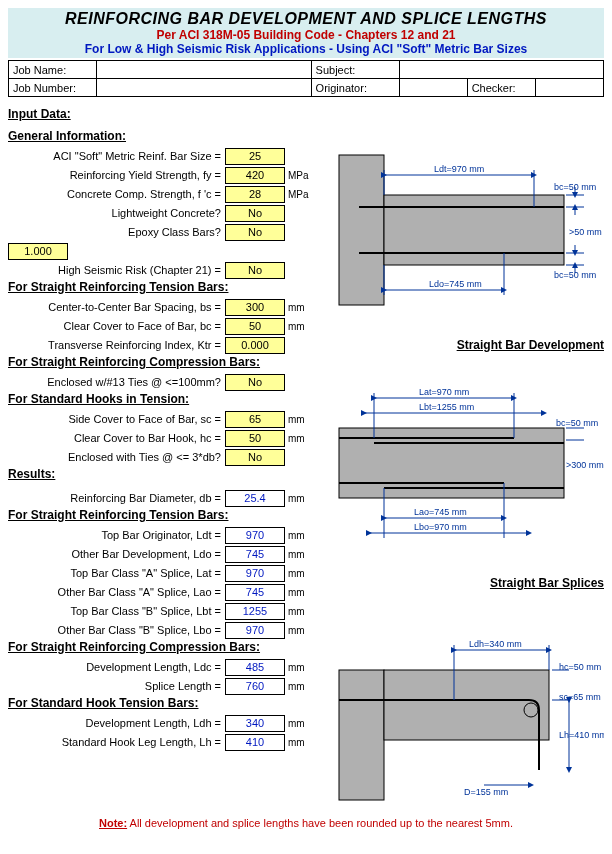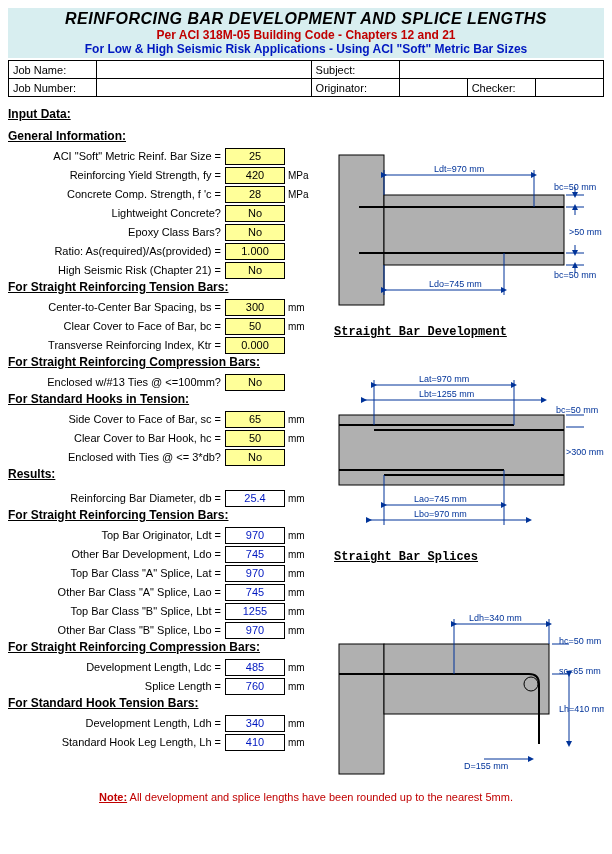--- a/index.html
+++ b/index.html
@@ -67,26 +67,25 @@
     text-align: center;
     font-size: 11px;
     border: 1px solid #000;
     height: 15px;
     line-height: 15px;
   }
   .val-input { background: #ffff99; color:#000; }
   .val-output { background: #fff; color: #0018c0; font-weight: normal; }
   .unit { width: 30px; padding-left: 3px; font-size: 10px; }
   .diagram-caption {
-    text-align: left;
+    text-align: right;
     font-weight: bold;
     text-decoration: underline;
     font-size: 12px;
-    margin-top: 8px;
-    font-family: Liberation Mono, monospace;
+    margin-top: 21px;
   }
   .note-footer {
     text-align: center;
     color: #c00000;
     font-size: 11px;
     margin-top: 10px;
   }
   .note-footer .u { text-decoration: underline; font-weight:bold;}
   svg text { font-family: Arial; font-size: 9px; }
   .dim-line { stroke:#003399; stroke-width:1; fill:none;}
@@ -149,21 +148,20 @@
         <div class="row-label">Lightweight Concrete?</div>
         <div class="val-box val-input">No</div>
         <div class="unit"></div>
       </div>
     <div class="row">
         <div class="row-label">Epoxy Class Bars?</div>
         <div class="val-box val-input">No</div>
         <div class="unit"></div>
       </div>
     <div class="row">
-        <div class="row-label">Ratio: As(required)/As(provided) =</div>
         <div class="val-box val-input">1.000</div>
         <div class="unit"></div>
       </div>
     <div class="row">
         <div class="row-label">High Seismic Risk (Chapter 21) =</div>
         <div class="val-box val-input">No</div>
         <div class="unit"></div>
       </div>
 
     <div class="section-hdr">For Straight Reinforcing Tension Bars:</div>

